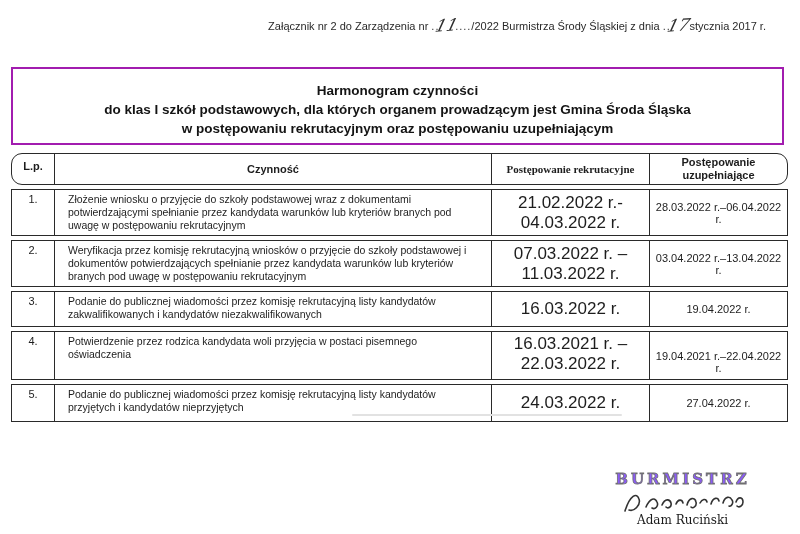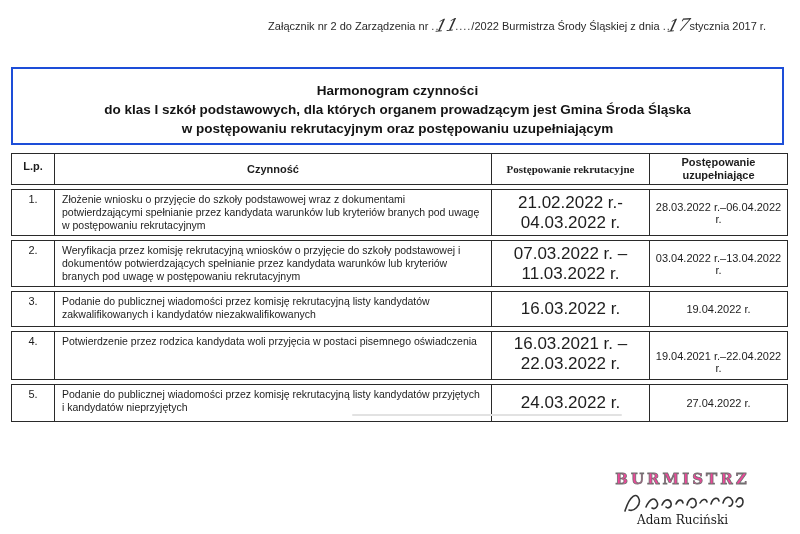--- a/index.html
+++ b/index.html
@@ -26,47 +26,47 @@
     line-height: 0;
     color: #2f2f2f;
     transform: skewX(-18deg) rotate(-4deg);
     margin: 0 -3px;
     position: relative; top: 1px;
   }
 
   
   .title-box {
     position: absolute; left: 11px; top: 67px; width: 773px; height: 78px;
-    border: 2px solid #1d4ed8;
+    border: 2px solid #a21caf;
     display: flex; flex-direction: column; justify-content: center;
     text-align: center;
     padding-top: 6px; box-sizing: border-box;
   }
   .title-box div {
     font-weight: bold; font-size: 13.5px; line-height: 19px; color: #141414;
   }
 
   
   .schedule { position: absolute; left: 11px; top: 153px; width: 777px; }
   .t-row {
     display: flex; box-sizing: border-box;
     border: 1.5px solid #2a2a2a;
     margin-bottom: 4px;
     background: #fff;
   }
   .cell { box-sizing: border-box; }
   .cell + .cell { border-left: 1.5px solid #2a2a2a; }
   .c-lp   { width: 42px;  text-align: center; padding-top: 3px; font-size: 11px; }
-  .c-act  { width: 437px; padding: 3px 7px; font-size: 10.5px; line-height: 13px; }
+  .c-act  { width: 437px; padding: 3px 13px; font-size: 10.5px; line-height: 13px; }
   .c-rek  { width: 158px; display: flex; align-items: center; justify-content: center;
             text-align: center; font-size: 17px; padding: 2px; }
   .c-uzu  { flex: 1; display: flex; align-items: center; justify-content: center;
             text-align: center; font-size: 11px; padding: 2px; }
   .head .cell { font-weight: bold; font-size: 11px; line-height: 13px; }
-  .head { min-height: 28px; }
+  .head { min-height: 28px; border-radius: 11px; }
   .head .c-lp { padding-top: 6px; }
   .head .c-act { display: flex; align-items: center; justify-content: center; text-align: center; font-size: 11px; }
   .head .c-rek { white-space: nowrap; font-family: Liberation Serif, serif; }
   .r1 { min-height: 47px; }
   .r2 { min-height: 46px; }
   .r3 { min-height: 36px; }
   .r4 { min-height: 34px; }
   .r5 { min-height: 38px; }
   .r4 .c-rek, .r4 .c-uzu { align-items: flex-end; padding-bottom: 5px; }
 
@@ -77,21 +77,21 @@
   }
 
   
   .signature-block {
     position: absolute; left: 610px; top: 470px; width: 145px;
     text-align: center;
   }
   .mayor-title {
     font-family: "DejaVu Serif", serif;
     font-weight: bold; font-size: 15px; letter-spacing: 3px;
-    color: #ec4899;
+    color: #8b5cf6;
     -webkit-text-stroke: 0.8px #6f6f6f;
   }
   .scribble { margin-top: 1px; height: 26px; }
   .mayor-name {
     font-family: "DejaVu Serif", serif;
     font-size: 12px; color: #1a1a1a; margin-top: -2px;
   }
 </style>
 </head>
 <body>

